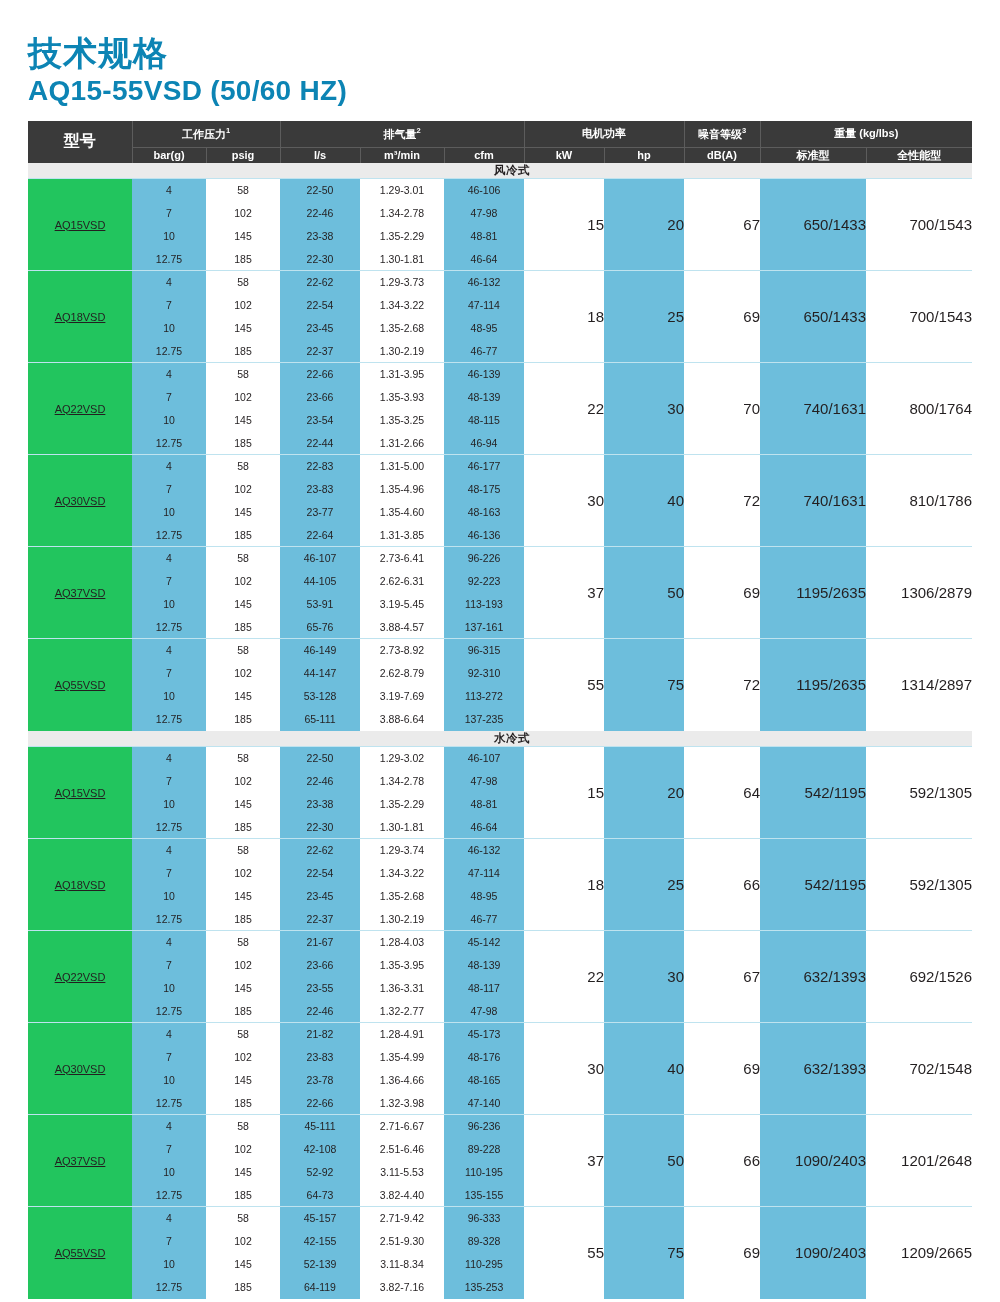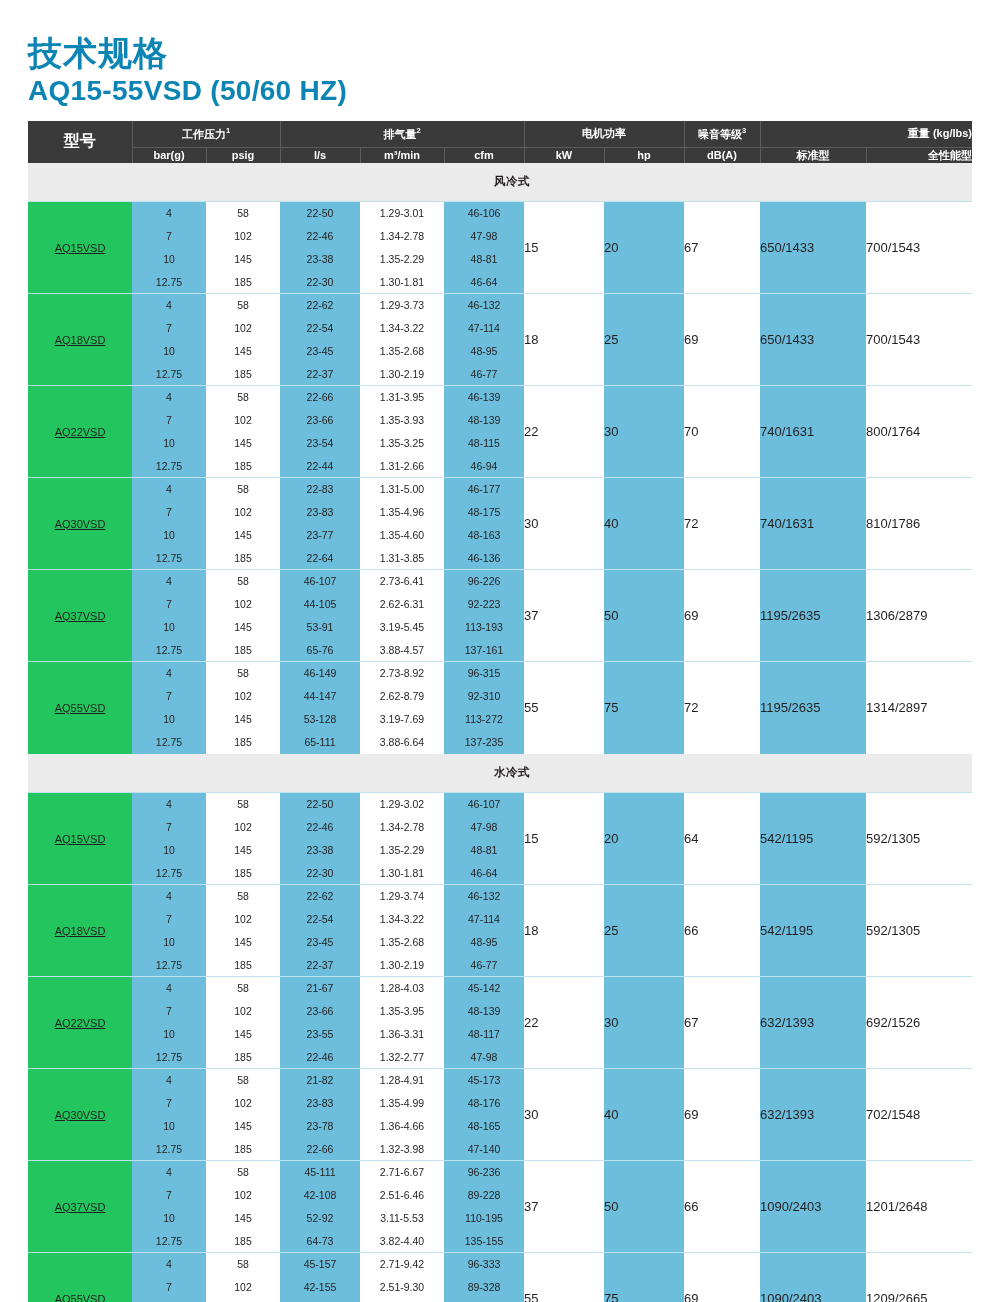--- a/index.html
+++ b/index.html
@@ -29,43 +29,43 @@
   .spec-table td, .spec-table th { padding:0; }
 
   
   thead th {
     background:#3a3a3a; color:#ffffff;
     font-size:11px; font-weight:bold; text-align:center;
     border-right:1px solid #5c5c5c;
     border-bottom:1px solid #5c5c5c;
     height:26px; vertical-align:middle;
   }
-  thead th.last { border-right:none;text-align:right; }
+  thead th.last { border-right:none; }
   thead th.model-head { border-bottom:none; font-size:16px; }
   thead tr.row2 th { height:14px; border-bottom:none; }
   sup { font-size:7.5px; vertical-align:super; }
 
   
   .section-band td {
-    background:#ebebeb; height:39px;
+    background:#ebebeb; height:16px;
     font-size:11.5px; font-weight:bold; color:#231f20;
     padding-left:24px; letter-spacing:0.5px;margin-top:32px;
   }
 
   
   tbody td {
     font-size:10.5px; text-align:center; height:23px;
     vertical-align:middle; color:#231f20; white-space:nowrap;
   }
   td.shade { background:#6dbedc; }
   td.plain { background:#ffffff; }
   td.model {
     font-size:11px; text-align:center; background:#22c55e; color:#231f20;text-decoration:underline;
   }
-  td.merged { font-size:13px; text-align:left; }
+  td.merged { font-size:15px; text-align:right; }
   tr.block-start td.model,
   tr.block-start td.merged,
   tr.block-start td.shade,
   tr.block-start td.plain { border-top:1px solid #bfe3ef; }
   tr.first-in-section td { border-top:none; }
 
   
   col.c-model  { width:104px; }
   col.c-bar    { width:74px; }
   col.c-psig   { width:74px; }

